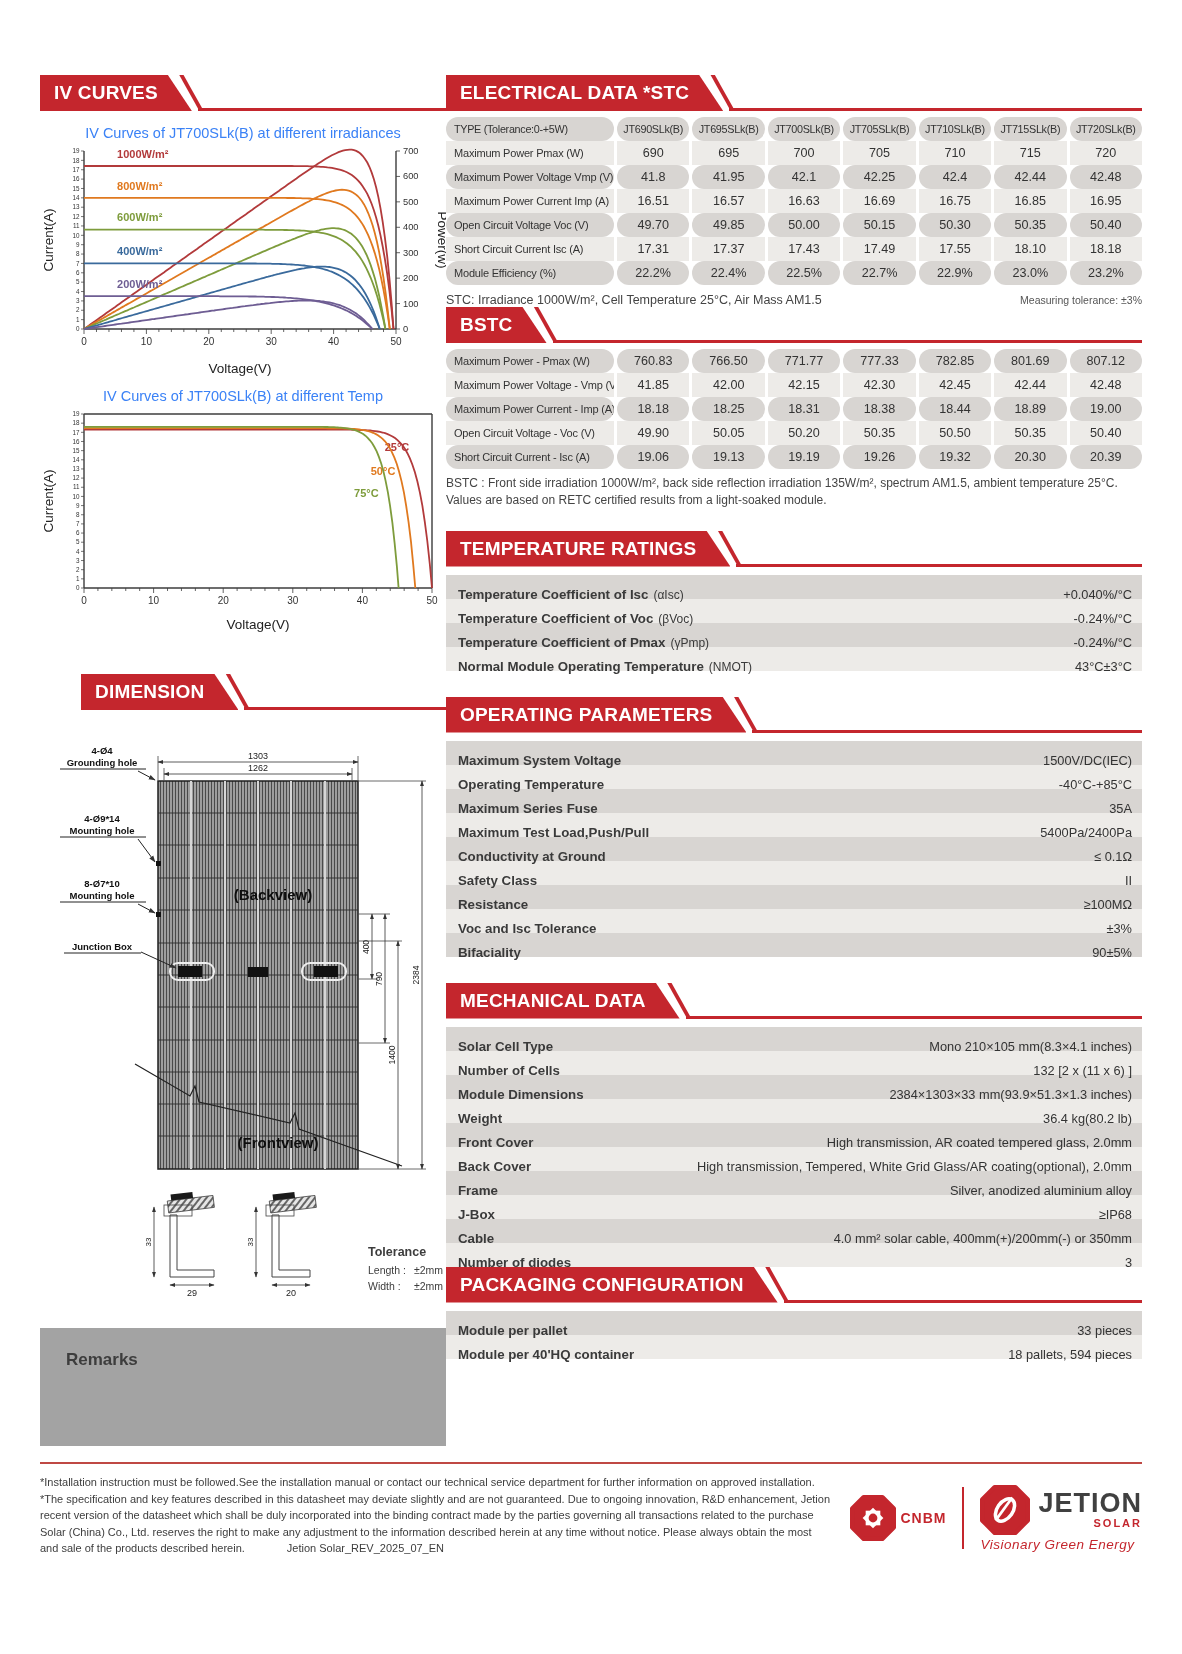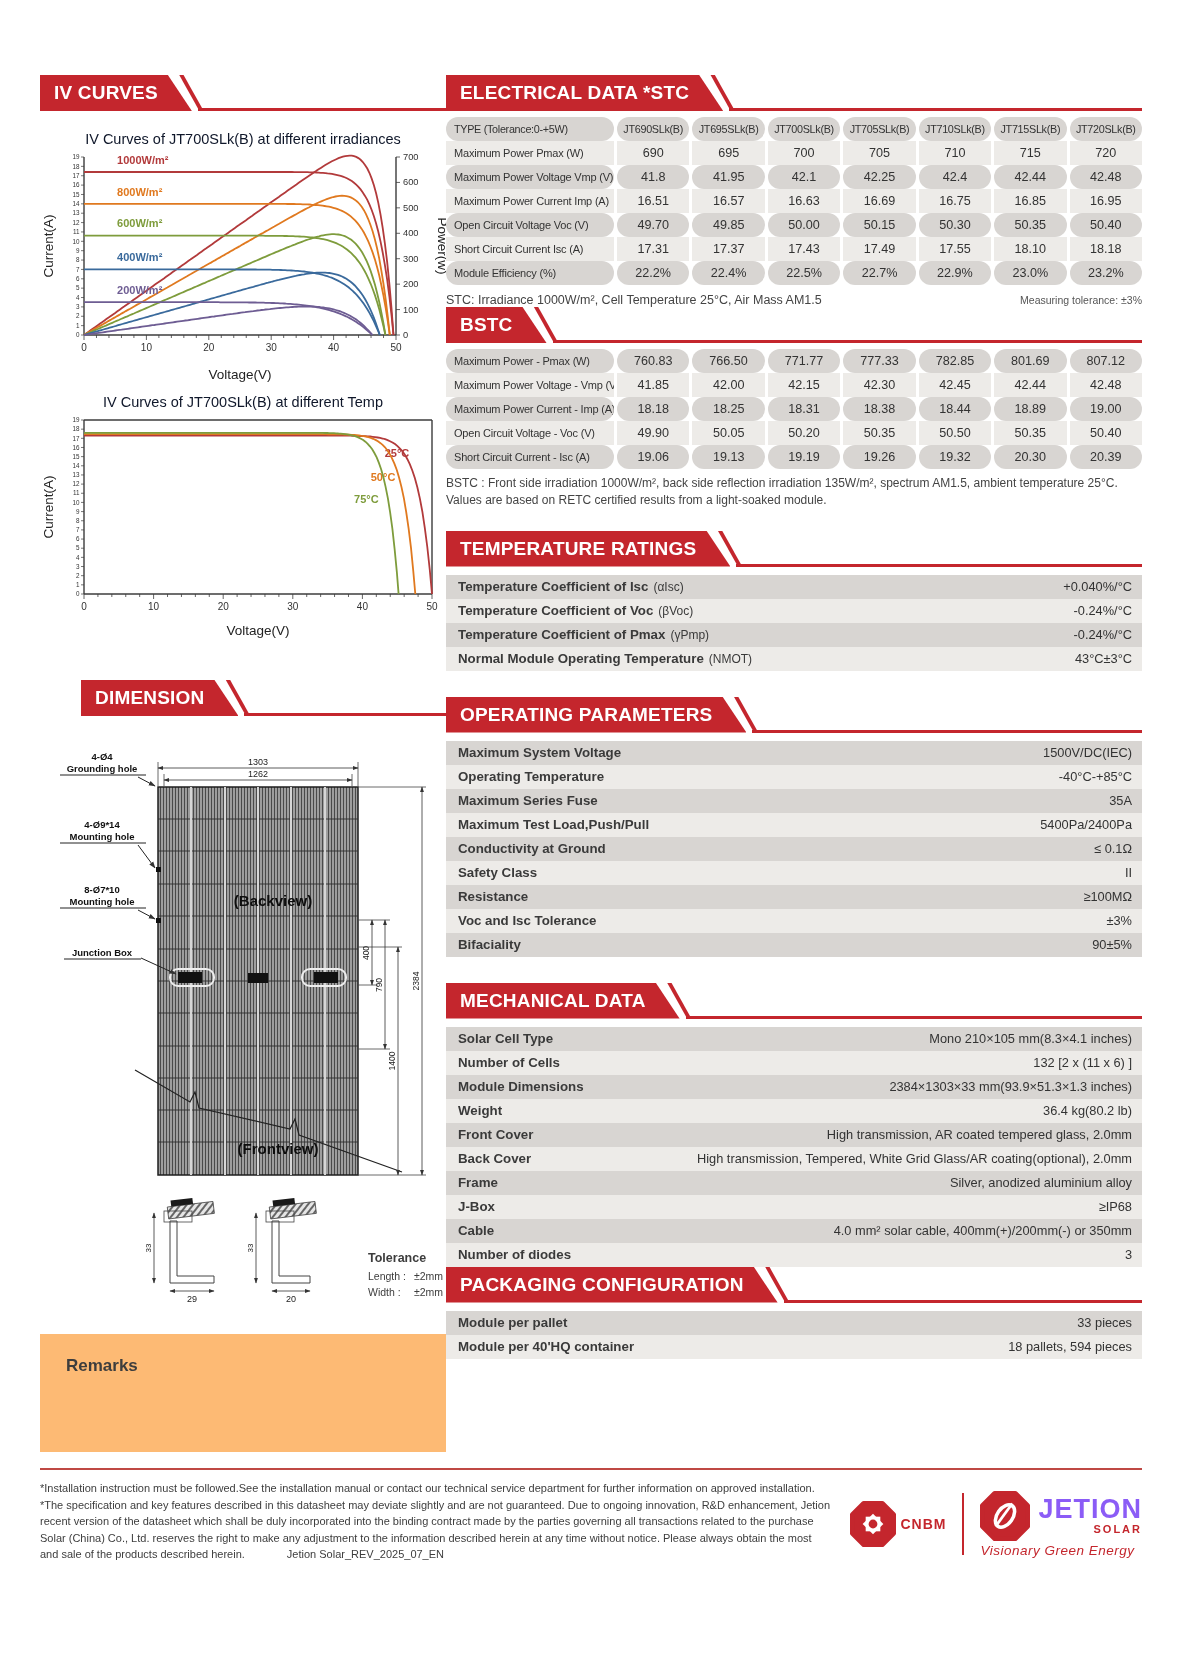--- a/index.html
+++ b/index.html
@@ -11,59 +11,59 @@
 
   
   .sec-header { display:flex; align-items:stretch; height:36px; }
   .sec-banner { background:#c4262d; color:#fff; font-weight:700; font-size:19px; letter-spacing:.2px;
     display:flex; align-items:center; padding:0 34px 0 14px;
     clip-path:polygon(0 0, calc(100% - 24px) 0, 100% 100%, 0 100%); }
   .sec-slash { width:36px; margin-left:-22px; background:#c4262d;
     clip-path:polygon(26% 0, 38% 0, 94% 100%, 82% 100%); }
   .sec-tail { flex:1; margin-left:-8px; border-bottom:3px solid #c4262d; }
 
-  .chart-title { font-size:14.5px; color:#0f172a; text-align:center; margin:20px 0 2px; }
+  .chart-title { font-size:14.5px; color:#3b82f6; text-align:center; margin:14px 0 2px; }
   svg { display:block; }
 
   
   .grid-table { display:grid; grid-template-columns:168px repeat(7,1fr); column-gap:3px; margin-top:6px; }
   .gcell { height:24px; line-height:24px; font-size:12.6px; text-align:center; color:#333; white-space:nowrap; overflow:hidden; }
   .gcell.dark { background:#d8d5d2;border-radius:12px; } .gcell.light { background:#edebe8; }
   .glabel { text-align:left; padding-left:8px; font-size:11px; letter-spacing:-.2px; }
   .ghead { font-size:10.8px; letter-spacing:-.3px; }
 
   .note-row { display:flex; justify-content:space-between; align-items:baseline; margin-top:8px; font-size:12.5px; color:#444; }
   .note-small { font-size:10.5px; color:#555; }
   .note-block { margin-top:6px; font-size:12px; color:#444; line-height:1.4; }
 
   
   .kv-table { margin-top:8px; }
-  .kv-row { display:flex; justify-content:space-between; align-items:center; height:24px; padding:0 10px 0 12px; }
+  .kv-row { display:flex; justify-content:space-between; height:24px; padding:12px 10px 0 12px; }
   .kv-row.dark { background:#d8d5d2; } .kv-row.light { background:#edebe8; }
   .kv-label { font-weight:700; font-size:13.3px; color:#3a3a3a; white-space:nowrap; }
   .kv-sub { font-weight:400; font-size:12px; margin-left:5px; color:#3a3a3a; }
   .kv-value { font-size:12.8px; color:#333; white-space:nowrap; }
 
   .mt22{margin-top:22px;} .mt24{} .mt26{margin-top:26px;} .mt40{margin-top:40px;padding-left:41px;}
 
-  .remarks { margin-top:12px; height:118px; background:#fdba74; padding:22px 0 0 26px; }
+  .remarks { margin-top:12px; height:118px; background:#a3a3a3; padding:22px 0 0 26px; }
   .remarks-title { font-size:17px; font-weight:700; color:#3d3d3d; }
 
   .footer-rule { margin-top:16px; border:none; border-top:2px solid #bf4844; }
   .footer { display:flex; margin-top:10px; }
   .fine-print { width:815px; font-size:11px; color:#3d3d3d; line-height:1.5; }
   .fine-print .gap { display:inline-block; width:42px; }
   .logos { flex:1; display:flex; align-items:center; justify-content:center; gap:16px; padding-top:6px; }
   .logo-cnbm { display:flex; flex-direction:row; align-items:center; gap:4px; }
   .cnbm-text { color:#c4262d; font-weight:700; font-size:14px; letter-spacing:1px; }
   .logo-divider { width:2px; height:62px; background:#c4262d; }
   .logo-jetion { display:flex; flex-direction:column; gap:2px; }
   .jetion-top { display:flex; align-items:center; gap:8px; }
   .jetion-words { display:flex; flex-direction:column; align-items:flex-end; }
-  .jetion-name { color:#8b5cf6; font-weight:700; font-size:27px; letter-spacing:1px; line-height:1; }
+  .jetion-name { color:#404040; font-weight:700; font-size:27px; letter-spacing:1px; line-height:1; }
   .jetion-solar { color:#c4262d; font-weight:700; font-size:11px; letter-spacing:2px; line-height:1.2; }
   .jetion-tagline { color:#c4262d; font-style:italic; font-size:13.5px; letter-spacing:.5px; }
 </style>
 </head>
 <body>
 
 <div class="page">
   <div class="columns">
 
     <div class="col-left">

